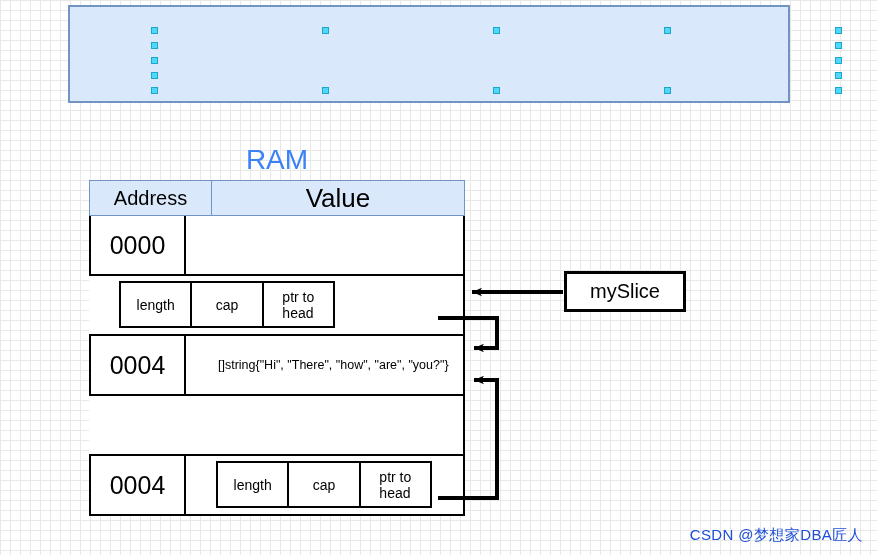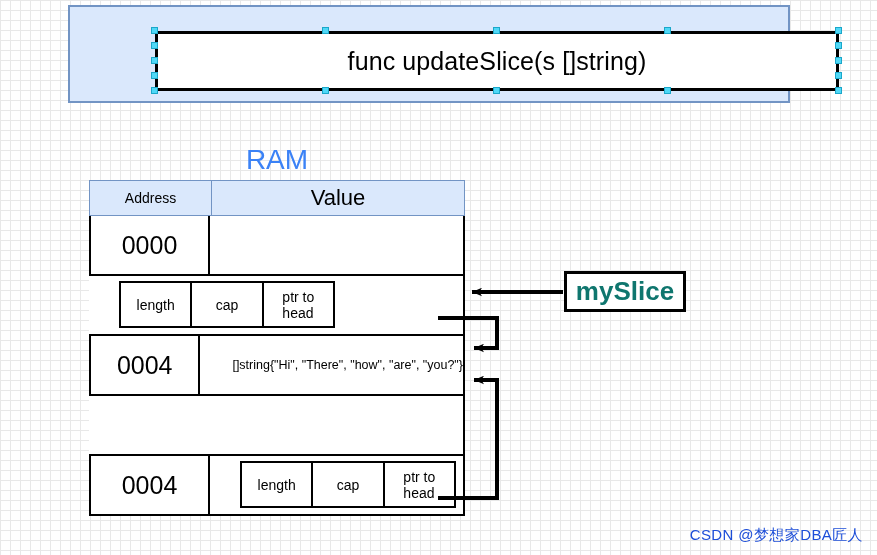--- a/index.html
+++ b/index.html
@@ -88,34 +88,34 @@
     height: 36px;
     background: #dae8fc;
     border: 1px solid #7294c4;
     box-sizing: border-box;
   }
   #ram-header .hdr-addr {
     width: 122px;
     border-right: 1px solid #7294c4;
     box-sizing: border-box;
     display: flex; align-items: center; justify-content: center;
-    font-size: 14px; color: #000;
+    font-size: 20px; color: #000;
   }
   #ram-header .hdr-val {
     flex: 1;
     display: flex; align-items: center; justify-content: center;
-    font-size: 22px; color: #000;
+    font-size: 26px; color: #000;
   }
 
   .ram-row {
     display: flex;
     height: 60px;
   }
   .ram-addr {
-    width: 121px;
+    width: 97px;
     border: 2px solid #000;
     border-top: none;
     box-sizing: border-box;
     background: #ffffff;
     display: flex; align-items: center; justify-content: center;
     font-size: 25px; color: #000;
   }
   .ram-val {
     flex: 1;
     border: 2px solid #000;
@@ -161,21 +161,21 @@
   #myslice-box {
     position: absolute;
     left: 564px; top: 271px;
     width: 122px; height: 41px;
     background: #ffffff;
     border: 3px solid #000000;
     box-sizing: border-box;
     display: flex; align-items: center; justify-content: center;
   }
   #myslice-label {
-    font-size: 26px; color: #0f766e; font-weight: bold;
+    font-size: 20px; color: #000000;
   }
 
   
   #connectors {
     position: absolute;
     left: 0; top: 0;
     width: 877px; height: 555px;
     pointer-events: none;
     z-index: 8;
   }
@@ -189,23 +189,20 @@
     white-space: nowrap;
     letter-spacing: 0.4px;
   }
 </style>
 </head>
 <body>
 
 <div id="grid-background"></div>
 
 <div id="func-container">
-  <div id="func-box">
-    <span id="func-box-label">func updateSlice(s []string)</span>
-  </div>
 
   <div class="handle" style="left:81px;  top:20px;"></div>
   <div class="handle" style="left:423px; top:20px;"></div>
   <div class="handle" style="left:765px; top:20px;"></div>
   <div class="handle" style="left:81px;  top:50px;"></div>
   <div class="handle" style="left:765px; top:50px;"></div>
   <div class="handle" style="left:81px;  top:80px;"></div>
   <div class="handle" style="left:423px; top:80px;"></div>
   <div class="handle" style="left:765px; top:80px;"></div>
 

